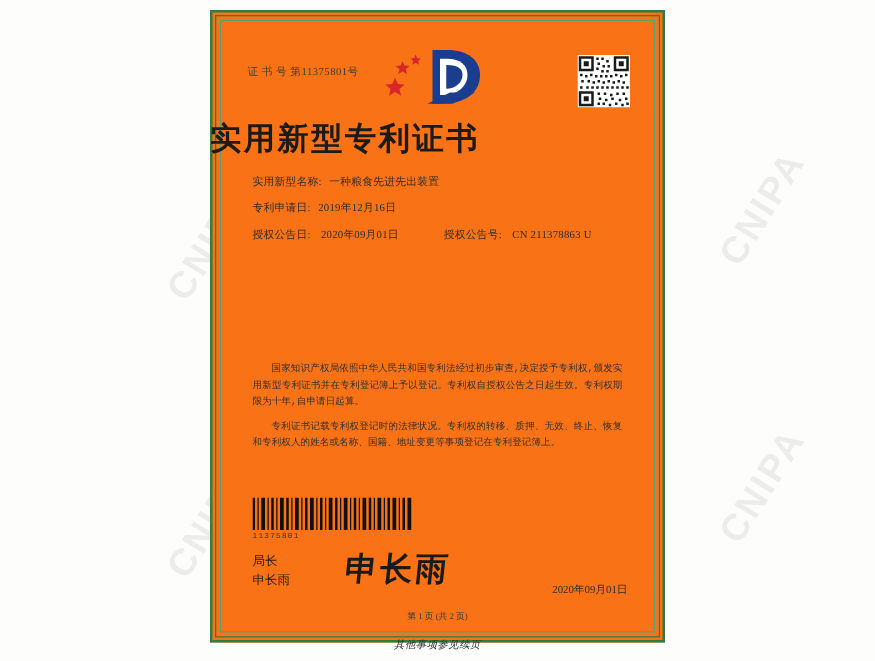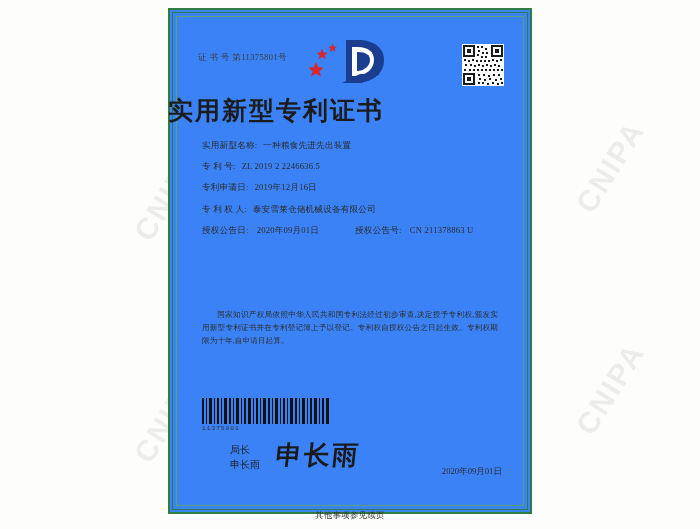--- a/index.html
+++ b/index.html
@@ -19,21 +19,21 @@
     height: 529px;
     background: #fdfdfb;
   }
   
   .cert {
     position: absolute;
     left: 168px;
     top: 8px;
     width: 364px;
     height: 506px;
-    background: #3b82f6;
+    background: #f97316;
     box-sizing: border-box;
   }
   .frame-outer {
     position: absolute;
     left: 0;
     top: 0;
     right: 0;
     bottom: 0;
     border: 2px solid #2f7d43;
     box-sizing: border-box;
@@ -124,27 +124,27 @@
   .split {
     display: flex;
     width: 100%;
     justify-content: flex-start;
   }
   .split .seg2 { margin-left: 36px; }
   
   .body-text {
     position: absolute;
     left: 34px;
-    top: 300px;
+    top: 282px;
     width: 296px;
     font-size: 7.6px;
     line-height: 1.72;
     color: #2e2e2e;
     text-align: justify;
-    font-family: Liberation Serif, serif;
+    font-family: Liberation Mono, monospace;
     letter-spacing: .1px;
   }
   .body-text p { margin: 0 0 7px 0; text-indent: 2em; }
   
   .barcode {
     position: absolute;
     left: 34px;
     top: 390px;
     width: 128px;
     height: 26px;
@@ -160,21 +160,20 @@
   }
   
   .sig-label {
     position: absolute;
     left: 34px;
     top: 434px;
     font-size: 10px;
     line-height: 1.5;
     color: #1d1d1d;
     font-family: "Liberation Serif", serif;
-    margin-left: 28px;
   }
   .sig-name {
     position: absolute;
     left: 108px;
     top: 430px;
     font-size: 26px;
     color: #1a1a1a;
     font-family: "DejaVu Serif", serif;
     font-weight: bold;
     letter-spacing: 2px;
@@ -203,20 +202,21 @@
   .doc-footer {
     position: absolute;
     left: 0;
     right: 0;
     bottom: 8px;
     text-align: center;
     font-size: 8.2px;
     color: #333;
     font-family: "Liberation Serif", serif;
     letter-spacing: .5px;
+    font-style: italic;
   }
   
   .wm {
     position: absolute;
     font-size: 30px;
     font-weight: bold;
     color: rgba(120,120,120,0.13);
     font-family: "Liberation Sans", sans-serif;
     letter-spacing: 2px;
     transform: rotate(-58deg);
@@ -334,45 +334,38 @@
     </div>
 
     <div class="title">实用新型专利证书</div>
 
     <div class="fields">
       <div class="frow">
         <span class="flabel">实用新型名称:</span>
         <span class="fval">一种粮食先进先出装置</span>
       </div>
       <div class="frow">
-        <span class="flabel">专 利 号:</span>
-        <span class="fval">ZL 2019 2 2246636.5</span>
-      </div>
-      <div class="frow">
         <span class="flabel">专利申请日:</span>
         <span class="fval">2019年12月16日</span>
-      </div>
-      <div class="frow">
-        <span class="flabel">专 利 权 人:</span>
-        <span class="fval">泰安雪莱仓储机械设备有限公司</span>
       </div>
       <div class="frow split">
         <span class="seg1">
           <span class="flabel">授权公告日:</span>
           <span class="fval">2020年09月01日</span>
         </span>
         <span class="seg2">
           <span class="flabel">授权公告号:</span>
           <span class="fval">CN 211378863 U</span>
         </span>
       </div>
     </div>
 
     <div class="body-text">
       <p>国家知识产权局依照中华人民共和国专利法经过初步审查,决定授予专利权,颁发实用新型专利证书并在专利登记簿上予以登记。专利权自授权公告之日起生效。专利权期限为十年,自申请日起算。</p>
+      <p>专利证书记载专利权登记时的法律状况。专利权的转移、质押、无效、终止、恢复和专利权人的姓名或名称、国籍、地址变更等事项登记在专利登记簿上。</p>
     </div>
 
     <div class="barcode">
       <svg width="128" height="26" viewBox="0 0 128 26">
         <g fill="#111">
           <rect x="0" y="0" width="2" height="26"></rect>
             <rect x="4" y="0" width="1" height="26"></rect>
           <rect x="7" y="0" width="3" height="26"></rect>
             <rect x="12" y="0" width="1" height="26"></rect>
           <rect x="15" y="0" width="2" height="26"></rect>
@@ -409,16 +402,17 @@
     </div>
     <div class="barcode-num">11375801</div>
 
     <div class="sig-label">
       <div>局长</div>
       <div>申长雨</div>
     </div>
     <div class="sig-name">申长雨</div>
     <div class="sig-date">2020年09月01日</div>
 
+    <div class="page-no">第 1 页 (共 2 页)</div>
   </div>
 
   <div class="doc-footer">其他事项参见续页</div>
 </div>
 
 </body></html>

